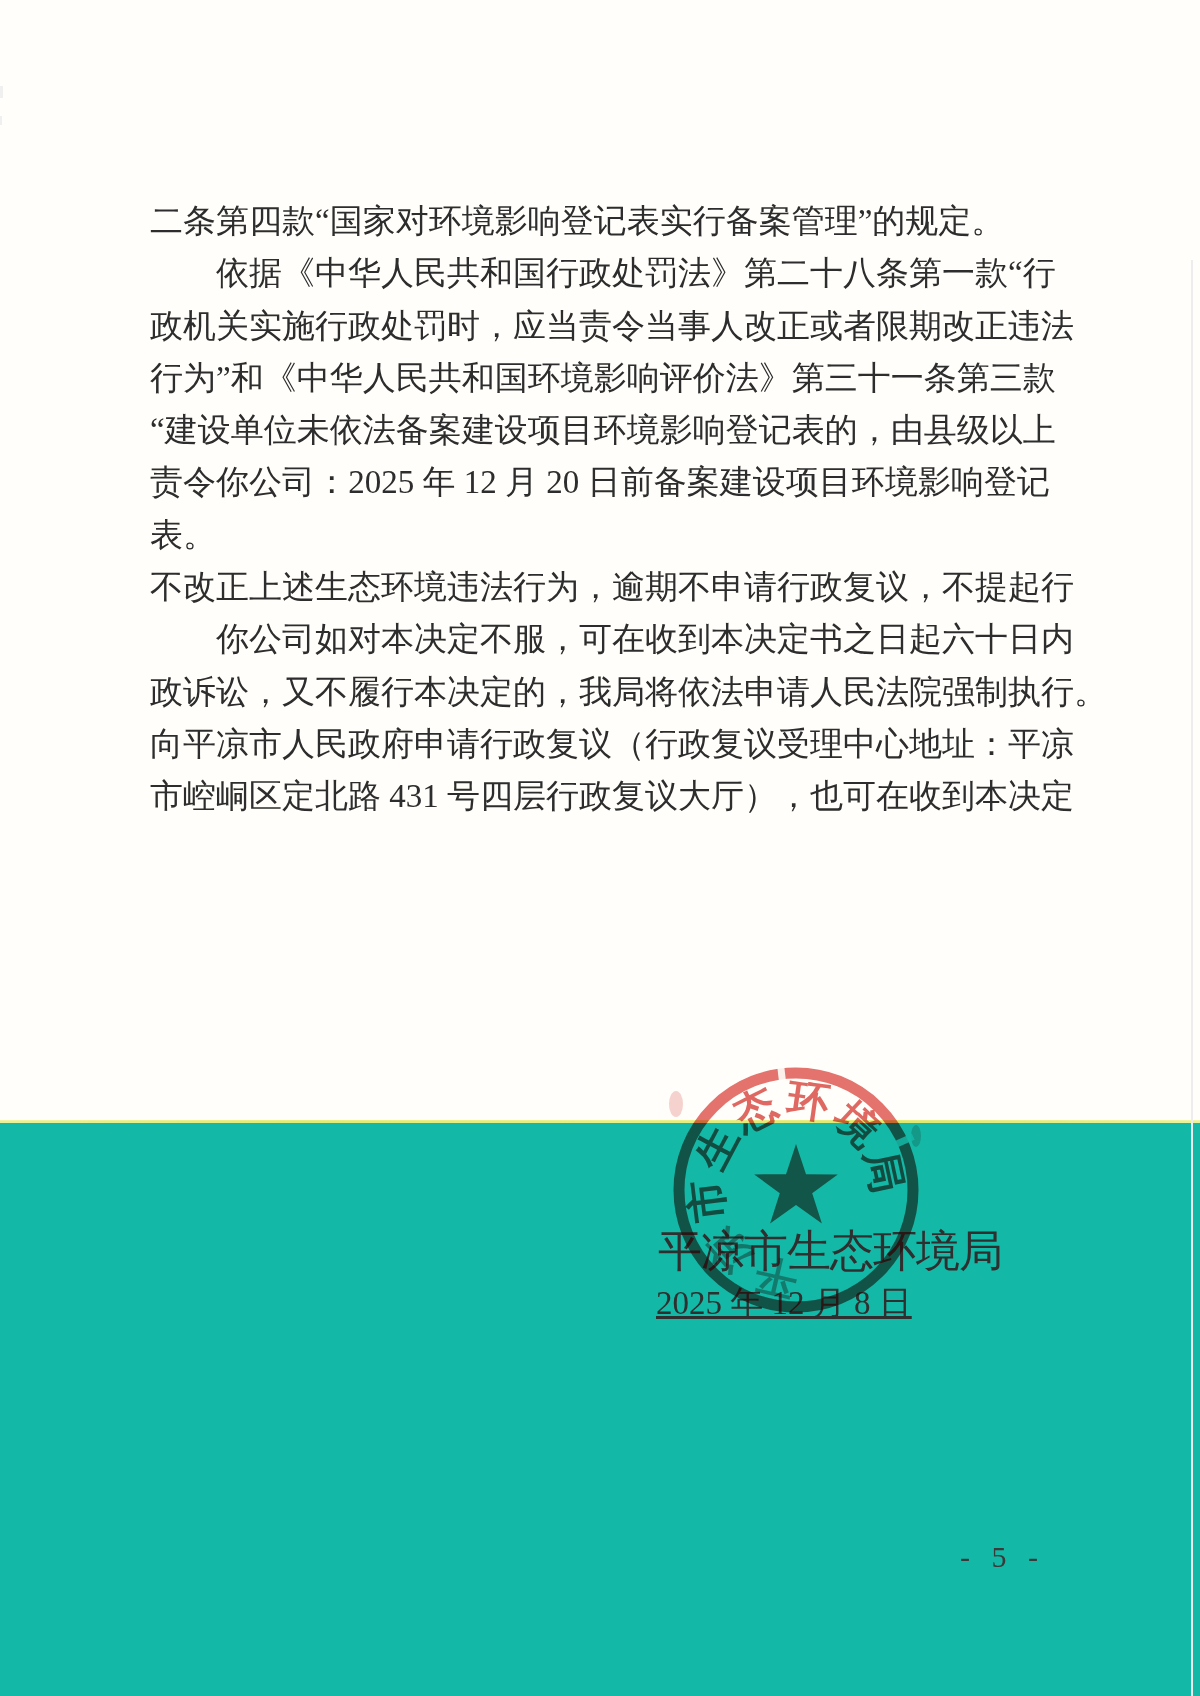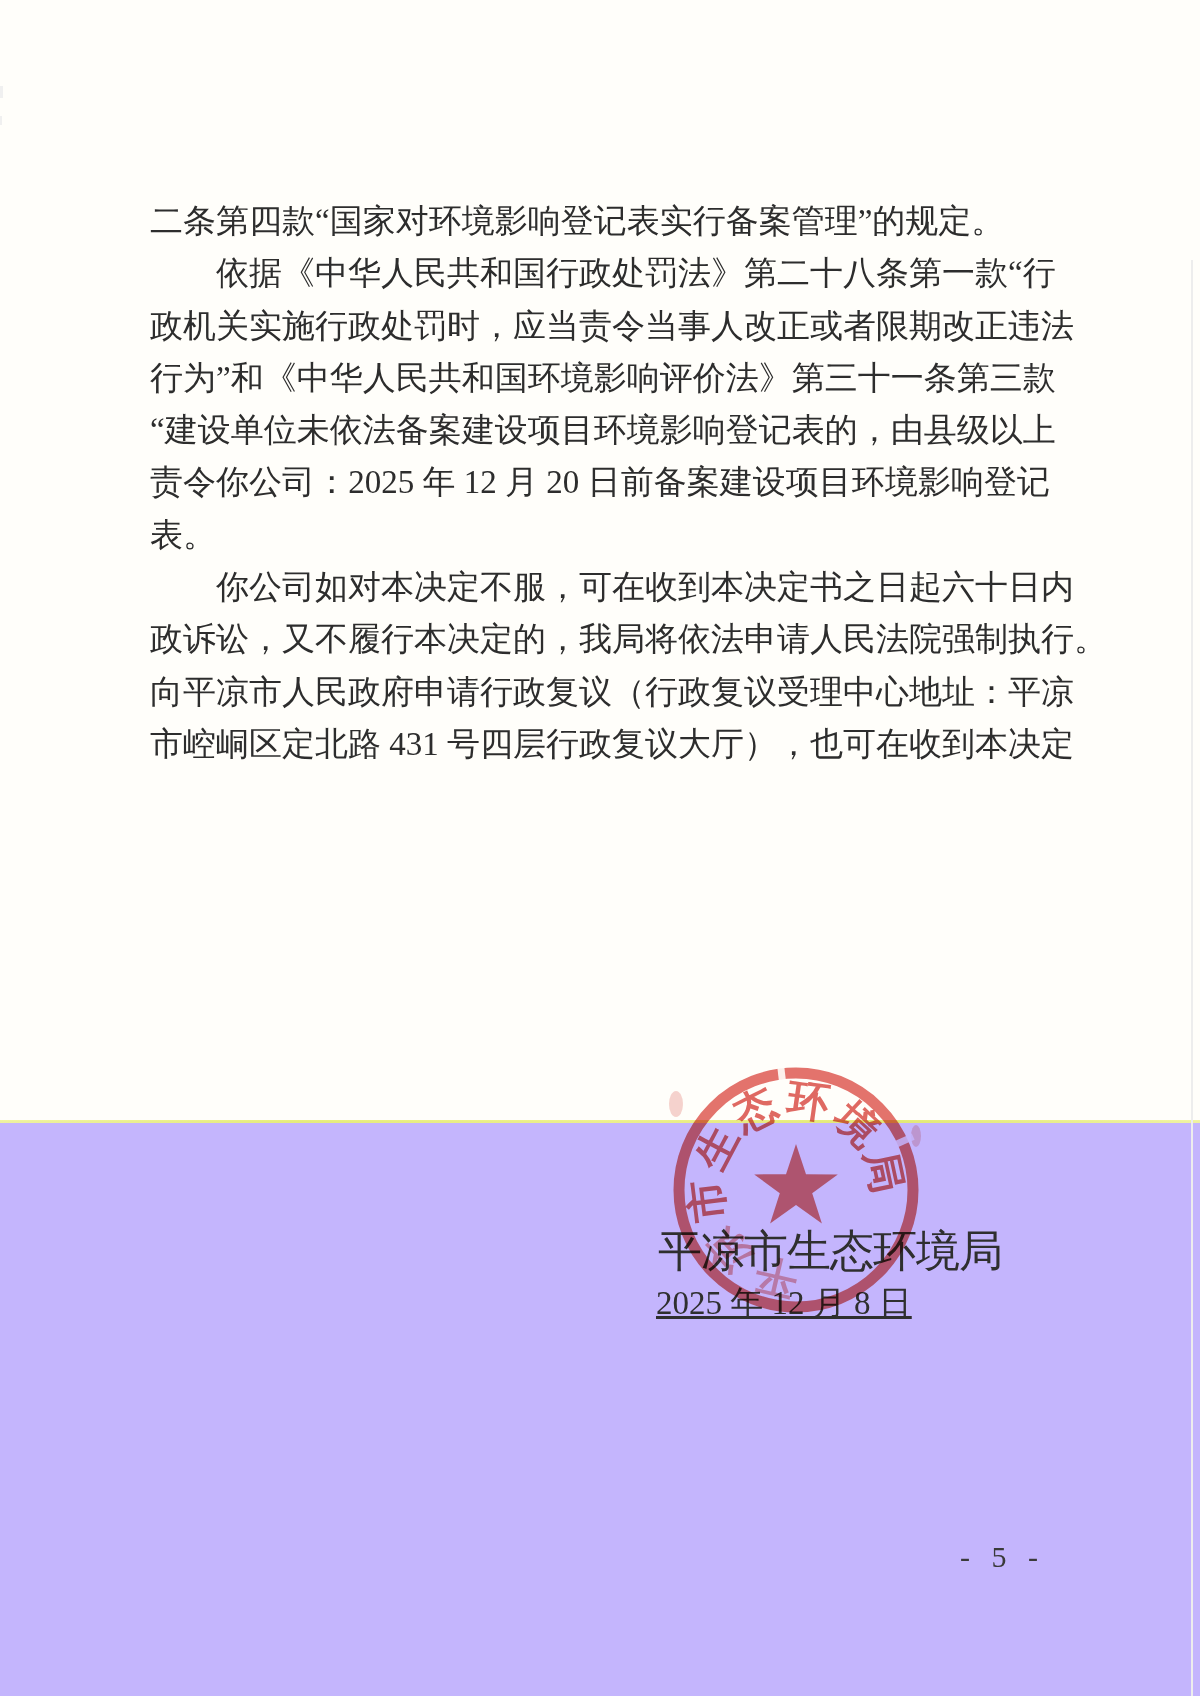--- a/index.html
+++ b/index.html
@@ -1,19 +1,19 @@
 <!DOCTYPE html>
 <html><head>
 <meta charset="utf-8">
 <style>
   html,body{margin:0;padding:0;background:#ffffff;}
   .page{
     position:relative;
     width:1200px;height:1696px;
-    background:#c4b5fd;
+    background:#14b8a6;
     overflow:hidden;
     font-family:"Liberation Serif","DejaVu Serif",serif;
   }
   
   .scan-tint{
     position:absolute;left:0;top:0;width:1200px;height:1121px;
     background:#fffefa;
   }
   
   .divider{
@@ -84,20 +84,21 @@
   <div class="speck s2"></div>
 
   <main class="body">
     <div class="line final">二条第四款“国家对环境影响登记表实行备案管理”的规定。</div>
     <div class="line indent">依据《中华人民共和国行政处罚法》第二十八条第一款“行</div>
     <div class="line">政机关实施行政处罚时，应当责令当事人改正或者限期改正违法</div>
     <div class="line">行为”和《中华人民共和国环境影响评价法》第三十一条第三款</div>
     <div class="line">“建设单位未依法备案建设项目环境影响登记表的，由县级以上</div>
     <div class="line">责令你公司：2025 年 12 月 20 日前备案建设项目环境影响登记</div>
     <div class="line final">表。</div>
+    <div class="line">不改正上述生态环境违法行为，逾期不申请行政复议，不提起行</div>
     <div class="line indent">你公司如对本决定不服，可在收到本决定书之日起六十日内</div>
     <div class="line">政诉讼，又不履行本决定的，我局将依法申请人民法院强制执行。</div>
     <div class="line">向平凉市人民政府申请行政复议（行政复议受理中心地址：平凉</div>
     <div class="line">市崆峒区定北路 431 号四层行政复议大厅），也可在收到本决定</div>
   </main>
 
   <div class="sig">平凉市生态环境局</div>
   <div class="date">2025 年 12 月 8 日</div>
   <div class="pagenum">- 5 -</div>
 

